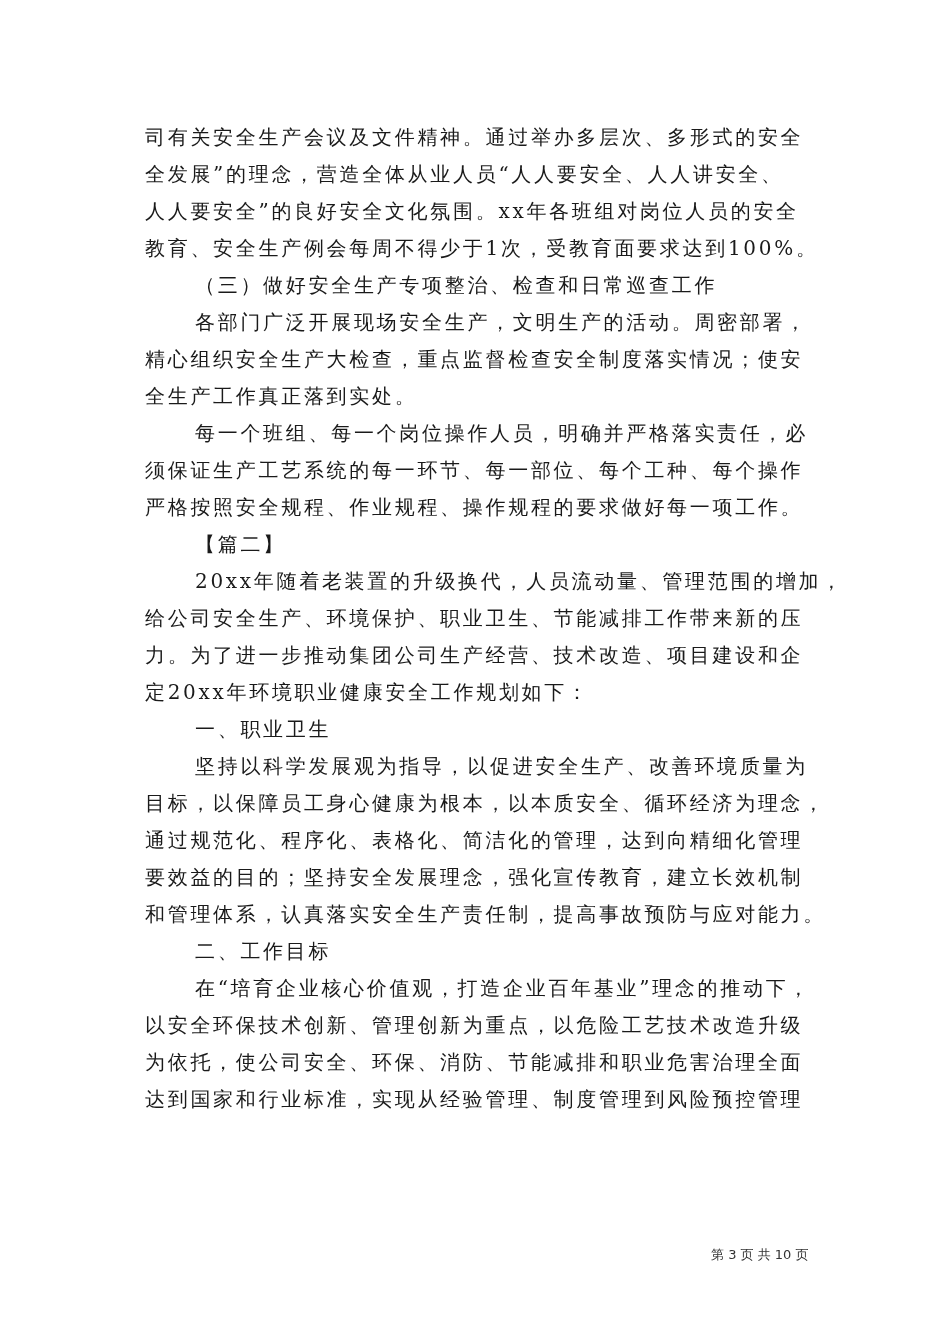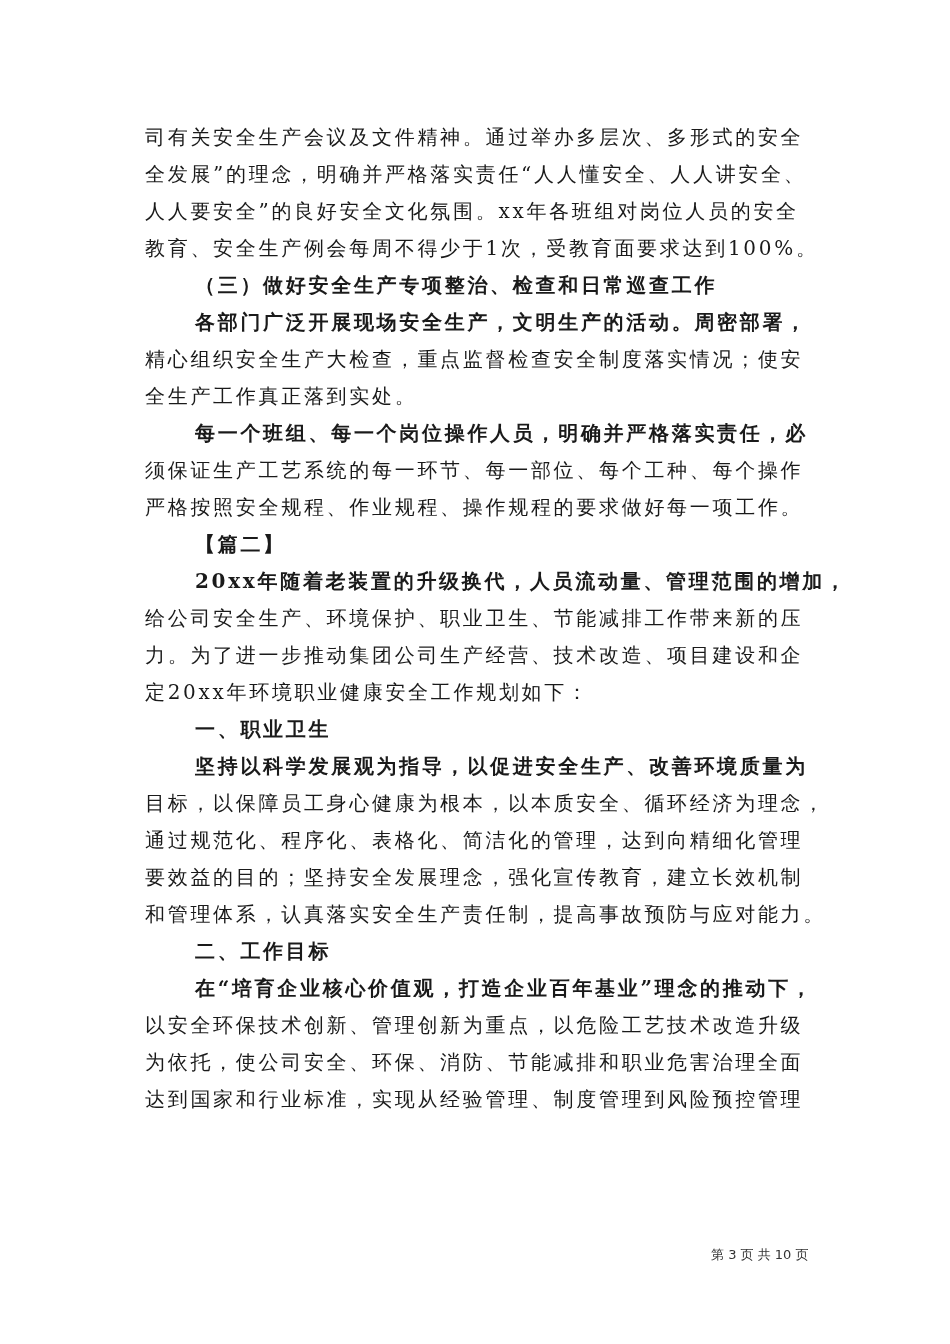--- a/index.html
+++ b/index.html
@@ -28,39 +28,39 @@
       top: 119px;
       width: 680px;
     }
     .line {
       height: 37px;
       line-height: 37px;
       font-size: 20px;
       letter-spacing: 2.7px;
       white-space: nowrap;
     }
-    .indent { padding-left: 50px; font-weight: bold; }
+    .indent { padding-left: 50px; }
     .footer {
       position: absolute;
       left: 711px;
       top: 1246px;
       font-family: "DejaVu Sans", "Liberation Sans", sans-serif;
       font-size: 13px;
       color: #333333;
       white-space: nowrap;
       text-align: center;
     }
   </style>
 </head>
 <body>
 
 <div class="page">
   <div class="body-text" id="body-text">
       <div class="line">司有关安全生产会议及文件精神。通过举办多层次、多形式的安全</div>
-      <div class="line">全发展”的理念，明确并严格落实责任“人人懂安全、人人讲安全、</div>
+      <div class="line">全发展”的理念，营造全体从业人员“人人要安全、人人讲安全、</div>
       <div class="line">人人要安全”的良好安全文化氛围。xx年各班组对岗位人员的安全</div>
       <div class="line">教育、安全生产例会每周不得少于1次，受教育面要求达到100%。</div>
       <div class="line indent">（三）做好安全生产专项整治、检查和日常巡查工作</div>
       <div class="line indent">各部门广泛开展现场安全生产，文明生产的活动。周密部署，</div>
       <div class="line">精心组织安全生产大检查，重点监督检查安全制度落实情况；使安</div>
       <div class="line">全生产工作真正落到实处。</div>
       <div class="line indent">每一个班组、每一个岗位操作人员，明确并严格落实责任，必</div>
       <div class="line">须保证生产工艺系统的每一环节、每一部位、每个工种、每个操作</div>
       <div class="line">严格按照安全规程、作业规程、操作规程的要求做好每一项工作。</div>
       <div class="line indent">【篇二】</div>

